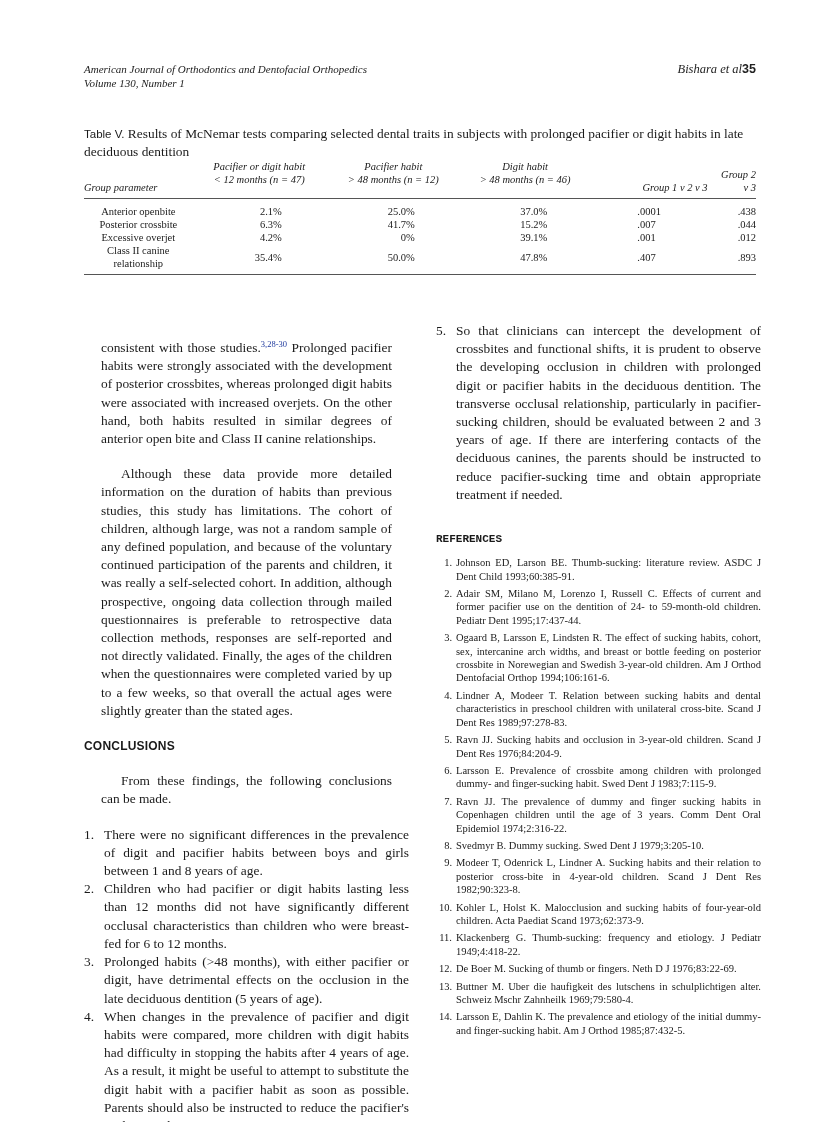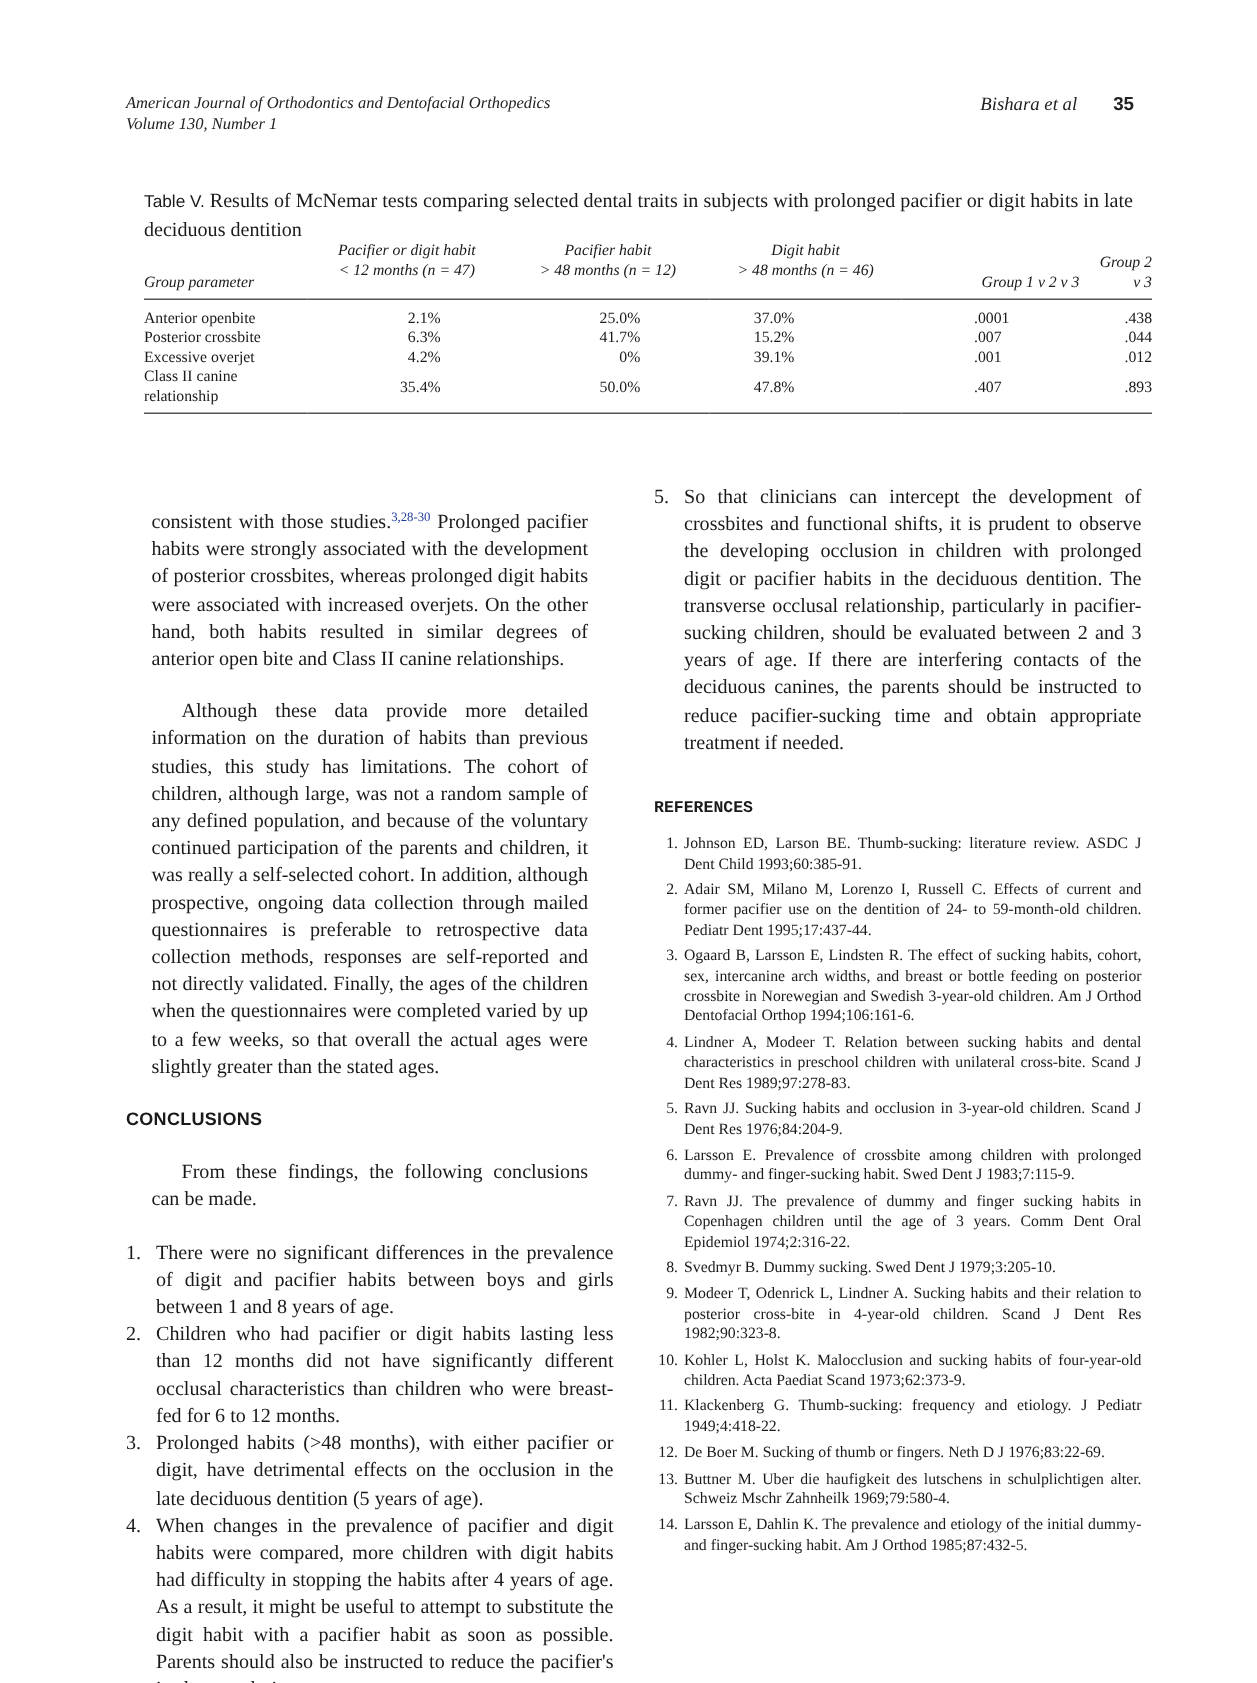--- a/index.html
+++ b/index.html
@@ -1,43 +1,43 @@
 <!DOCTYPE html>
 <html><head>
 <meta charset="utf-8">
 <style>
   html, body { margin: 0; padding: 0; background: #ffffff; }
   body { width: 838px; height: 1122px; position: relative; overflow: hidden; color: #1a1a1a; font-family: "Liberation Serif", serif; }
   .header { position: absolute; left: 84px; top: 62px; width: 672px; font-style: italic; font-size: 11px; line-height: 14px; color: #222; }
   .header .left span { display: block; font-family: Liberation Serif, serif; }
   .header .right { position: absolute; right: 0; top: 0; font-size: 12.5px; }
-  .header .right .pg { font-style: normal; font-family: "Liberation Sans", sans-serif; font-weight: bold; font-size: 12.5px; margin-left: 24px; }
+  .header .right .pg { font-style: normal; font-family: "Liberation Sans", sans-serif; font-weight: bold; font-size: 12.5px; margin-left: 0; }
 
-  .table-wrap { position: absolute; left: 96px; top: 125px; width: 672px; }
+  .table-wrap { position: absolute; left: 84px; top: 125px; width: 672px; }
   .caption { font-size: 13.4px; line-height: 17px; margin-bottom: 8px; }
   .caption .tlabel { font-family: "Liberation Sans", sans-serif; font-size: 11.5px; }
   table { width: 100%; border-collapse: collapse; font-size: 10.5px; }
   .rule-top { border-top: 1.6px solid #555; }
   thead th { font-weight: normal; font-style: italic; padding: 0; }
   thead tr.h1 th { height: 24px; vertical-align: middle; }
   thead tr.h2 th { padding-bottom: 4px; vertical-align: bottom; line-height: 13px; }
   .mcn { border-bottom: 1.4px solid #666; }
   thead tr.h2 th { border-bottom: 1.6px solid #555; }
   tbody td { padding: 0; line-height: 13px; }
   tbody tr:first-child td { padding-top: 6px; }
   tbody tr:last-child td { padding-bottom: 4px; border-bottom: 1.6px solid #555; }
-  .c0 { text-align: left; width: 140px; }
+  .c0 { text-align: center; width: 140px; }
   .c1 { text-align: center; width: 122px; }
   .c2 { text-align: center; width: 122px; margin-top: 47px; }
   .c3 { text-align: center; width: 118px; }
   .c4 { text-align: left; width: 95px; padding-left: 18px !important; }
   .c5 { text-align: left; padding-left: 8px !important; }
   tbody .c1 { text-align: right; padding-right: 44px !important; }
   tbody .c2 { text-align: right; padding-right: 46px !important; }
-  tbody .c3 { text-align: center; padding-right: 42px !important; }
+  tbody .c3 { text-align: right; padding-right: 42px !important; }
   tbody .c4 { padding-left: 48px !important; }
   tbody .c5 { padding-left: 30px !important; }
 
   .col { position: absolute; top: 322px; width: 325px; font-size: 13.4px; line-height: 18.2px; text-align: justify; }
   .col-left { left: 84px; }
   .col-right { left: 436px; }
   p { margin: 17px; }
   .indent { text-indent: 20px; }
   sup.ref { color: #1f3a9e; font-size: 8.5px; vertical-align: 5px; line-height: 0; }
   h2.sec { font-family: "Liberation Sans", sans-serif; font-weight: bold; font-size: 12px; margin: 17px 0 9px 0; letter-spacing: 0.2px; }

